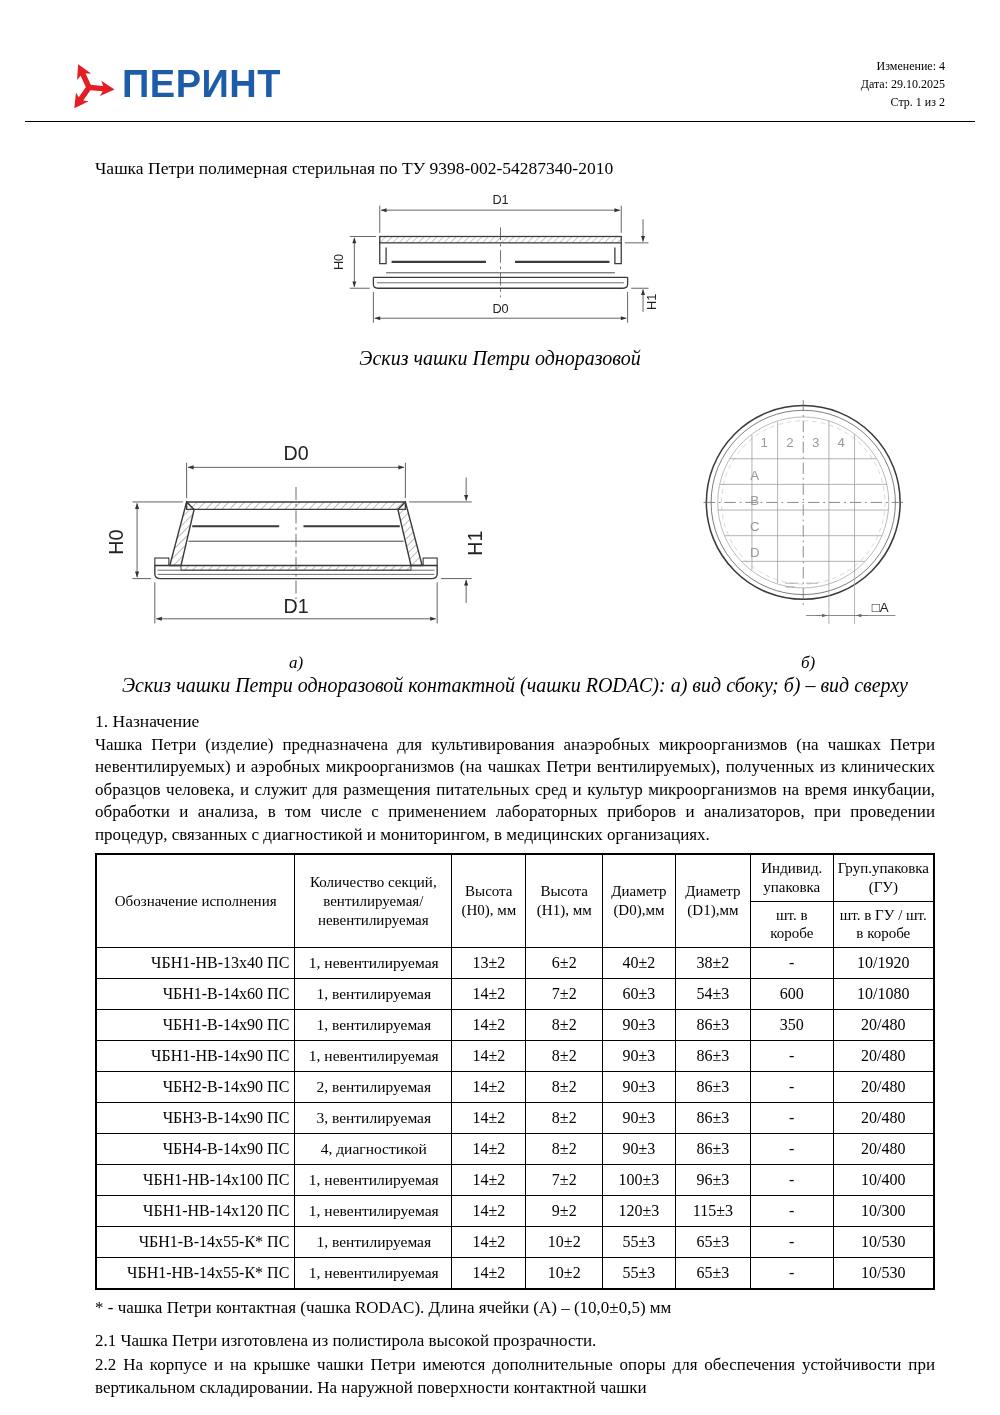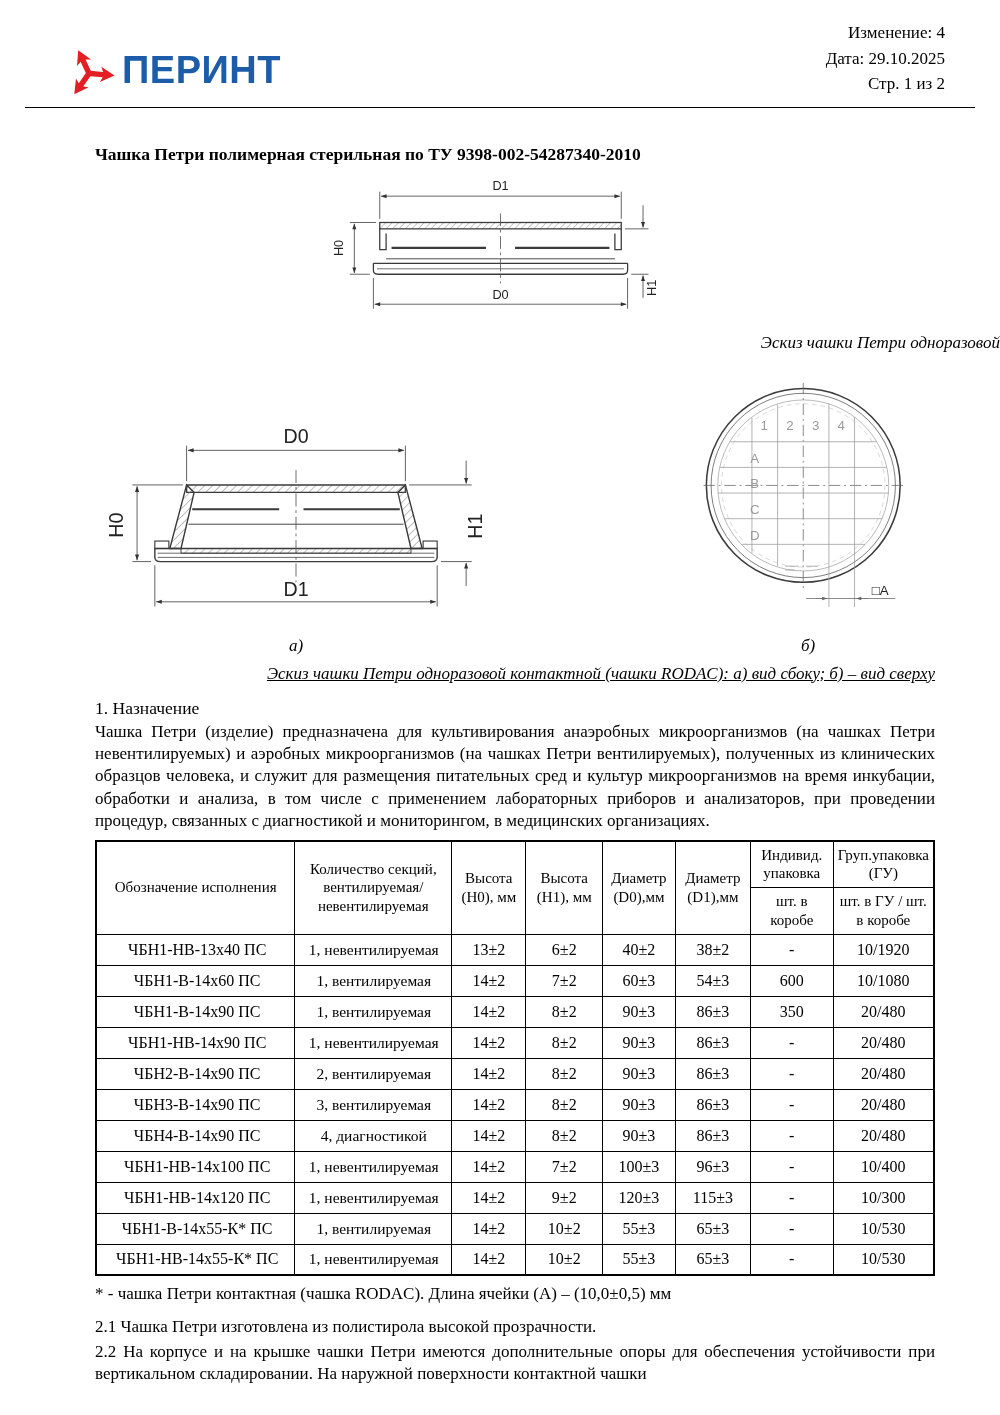--- a/index.html
+++ b/index.html
@@ -18,47 +18,47 @@
     display: flex; justify-content: space-between; align-items: flex-end;
     padding: 18px 55px 0 62px;
   }
   .logo { display: flex; align-items: center; gap: 6px; }
   .logo-text {
     font-family: "Liberation Sans", sans-serif;
     font-weight: bold; font-size: 38px; letter-spacing: 0.5px;
     line-height: 1;
   }
   .header-meta {
-    text-align: right; font-size: 17px; line-height: 1.5; padding-top: 2px;
+    text-align: right; font-size: 12px; line-height: 1.5; padding-top: 2px; margin-top: 37px;
   }
   .header-rule {
     border: none; border-top: 1.6px solid #000;
     margin: 10px 25px 0 25px;
   }
 
   
   .doc-title {
     margin: 36px 65px 8px 95px;
-    font-size: 17.5px; font-weight: bold;
+    font-size: 17.5px; font-weight: normal;
   }
 
   
   .fig1 { margin-top: 12px; text-align: center; }
   .fig-caption {
-    font-style: italic; font-size: 17px; text-align: right;
+    font-style: italic; font-size: 20px; text-align: center;
   }
   .fig1 .fig-caption { margin-top: 2px; }
 
   .fig2 {
     margin: 26px 60px 0 95px;
     display: flex; justify-content: space-between; align-items: flex-end;
   }
   .fig2-col { text-align: center; }
   .subfig-label { font-style: italic; font-size: 17px; margin-top: 4px; }
-  .fig2-caption { margin: 8px 65px 0 95px; text-decoration: underline; }
+  .fig2-caption { margin: 1px 65px 0 95px; }
 
   
   .section-heading {
     margin: 14px 65px 0 95px;
     font-size: 17.5px; font-weight: normal;
   }
   .body-par {
     margin: 2px 65px 0 95px;
     font-size: 17px; line-height: 1.32; text-align: justify; font-family: Liberation Serif, serif;
   }
@@ -73,21 +73,21 @@
   .spec-table th, .spec-table td {
     border: 1.3px solid #000;
     padding: 3px 5px;
     vertical-align: middle;
   }
   .spec-table th {
     font-weight: normal; font-size: 15px; text-align: center; line-height: 1.25;
     padding: 4px 4px;
   }
   .spec-table td { height: 31px; text-align: center; }
-  .spec-table td.c0 { text-align: center; padding-left: 8px; margin-left: 29px; }
+  .spec-table td.c0 { text-align: right; padding-left: 8px; margin-left: 29px; }
   .spec-table td.c1 { text-align: center; padding-left: 6px; font-size: 15.5px; }
   .col2h { word-break: break-word; }
 
   .footnote { margin: 8px 65px 0 95px; font-size: 17px; }
   .p21 { margin-top: 12px; }
   .p22 { margin-top: 2px; }
 
   svg text {
     font-family: "Liberation Sans", sans-serif;
     fill: #222;

